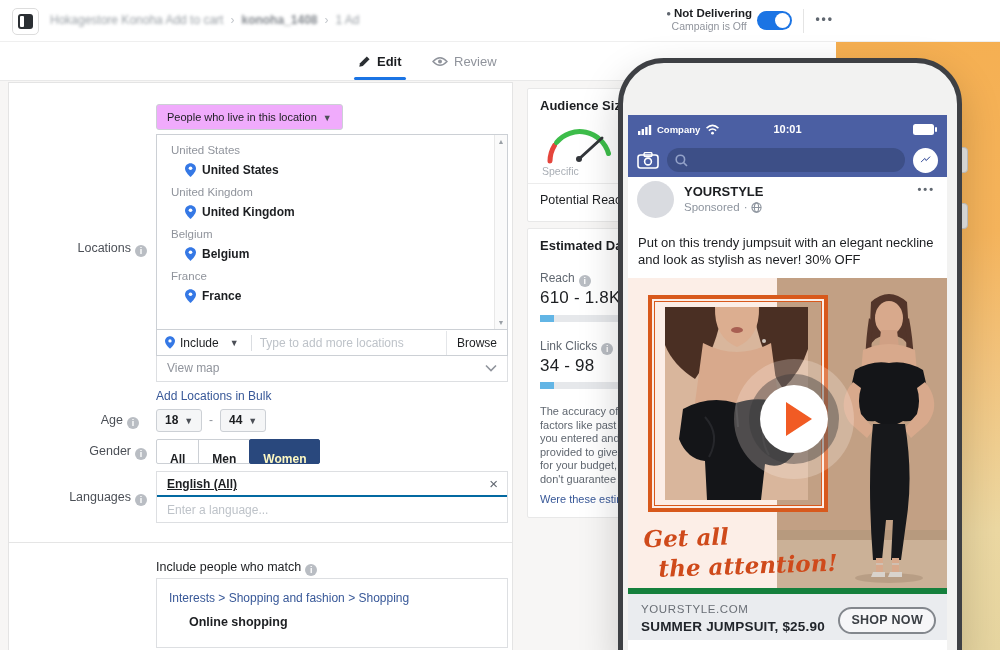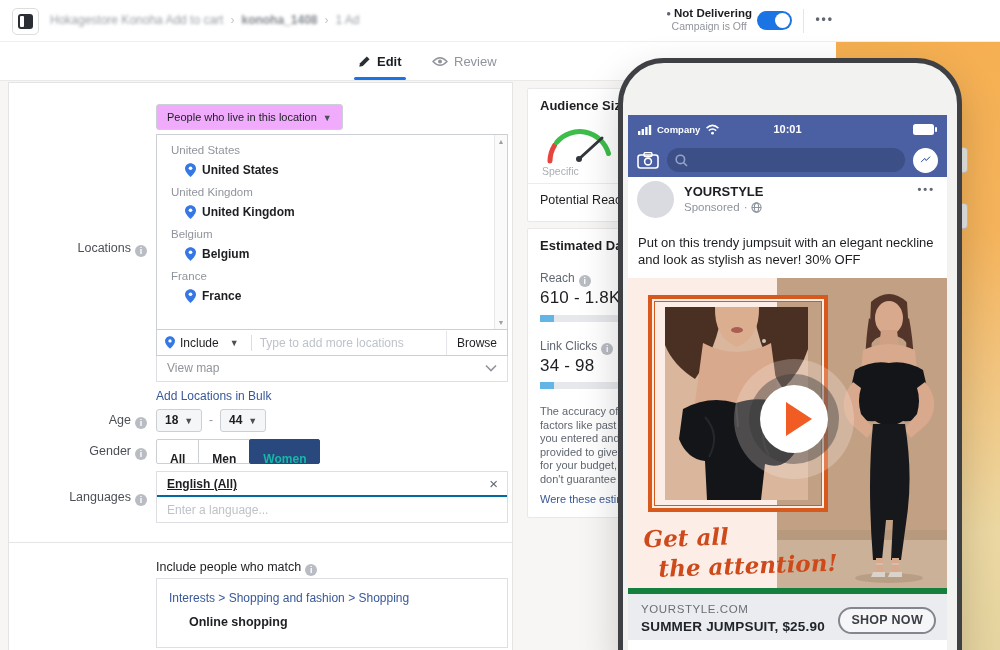--- a/index.html
+++ b/index.html
@@ -50,21 +50,21 @@
   .includerow input { border:none; outline:none; flex:1; font-size:12px; color:#1c1e21; font-family:"Liberation Sans",sans-serif; }
   .includerow input::placeholder { color:#bec3c9; }
   .browse { border-left:1px solid #e4e6e9; padding:0 10px; font-size:12px; color:#1c1e21; line-height:24px; }
   .viewmap { position:absolute; left:147px; top:273px; width:352px; height:26px; border:1px solid #dddfe2; border-top:none; font-size:12px; color:#90949c; line-height:24px; padding:0 10px; }
   .viewmap svg { position:absolute; right:10px; top:8px; }
   .bulklink { position:absolute; left:147px; top:306px; font-size:12px; color:#385898; }
   .agebox { position:absolute; top:326px; height:23px; padding:0 8px; background:#f5f6f7; border:1px solid #ccd0d5; border-radius:3px; font-size:12px; font-weight:bold; color:#1c1e21; line-height:21px; }
   .seg { position:absolute; left:147px; top:356px; height:25px; display:flex; font-size:12px; font-weight:bold; }
   .seg span { padding:8px 13px; line-height:23px; border:1px solid #ccd0d5; background:#fff; color:#1c1e21; margin-left:-1px; }
   .seg span:first-child { margin-left:0; border-radius:2px 0 0 2px; }
-  .seg span.sel { background:#29487d; border-color:#29487d; color:#14b8a6; border-radius:2px; }
+  .seg span.sel { background:#29487d; border-color:#29487d; color:#fef9c3; border-radius:2px; }
   .langbox { position:absolute; left:147px; top:388px; width:352px; border:1px solid #dddfe2; background:#fff; }
   .langrow1 { height:25px; border-bottom:2px solid #0369a1; font-size:12px; font-weight:bold; color:#1c1e21; line-height:24px; padding:0 10px; position:relative;text-decoration:underline; }
   .langrow1 .x { position:absolute; right:9px; top:0; color:#606770; font-size:15px; font-weight:normal; }
   .langbox input { width:100%; height:25px; border:none; outline:none; font-size:12px; padding:0 10px; font-family:"Liberation Sans",sans-serif; }
   .langbox input::placeholder { color:#bec3c9; }
   .hdivider { position:absolute; left:0; top:459px; width:100%; height:1px; background:#e5e5e5; }
   .matchlabel { position:absolute; left:147px; top:477px; font-size:12.5px; color:#1c1e21; }
   .matchbox { position:absolute; left:147px; top:495px; width:352px; height:70px; border:1px solid #dddfe2; }
   .interestpath { position:absolute; left:12px; top:12px; font-size:12px; color:#385898; }
   .interestitem { position:absolute; left:32px; top:36px; font-size:12.5px; font-weight:bold; color:#1c1e21; }
@@ -224,21 +224,21 @@
 
     <div class="viewmap">
       <span>View map</span>
       <svg width="12" height="8" viewBox="0 0 12 8">
           <polyline points="1,1.5 6,6.5 11,1.5" fill="none" stroke="#90949c" stroke-width="1.6"></polyline>
         </svg>
     </div>
 
     <div class="bulklink">Add Locations in Bulk</div>
 
-    <div class="field-label" style="left:28px; top:330px;"><span>Age</span><span class="info-i">i</span></div>
+    <div class="field-label" style="left:20px; top:330px;"><span>Age</span><span class="info-i">i</span></div>
     <div class="agebox" style="left:147px;"><span>18</span><span class="caret">▼</span></div>
     <span style="position:absolute; left:200px; top:330px; font-size:12px; color:#90949c;">-</span>
     <div class="agebox" style="left:211px;"><span>44</span><span class="caret">▼</span></div>
 
     <div class="field-label" style="left:28px; top:361px;"><span>Gender</span><span class="info-i">i</span></div>
     <div class="seg">
       <span>All</span>
       <span>Men</span>
       <span class="sel">Women</span>
     </div>

